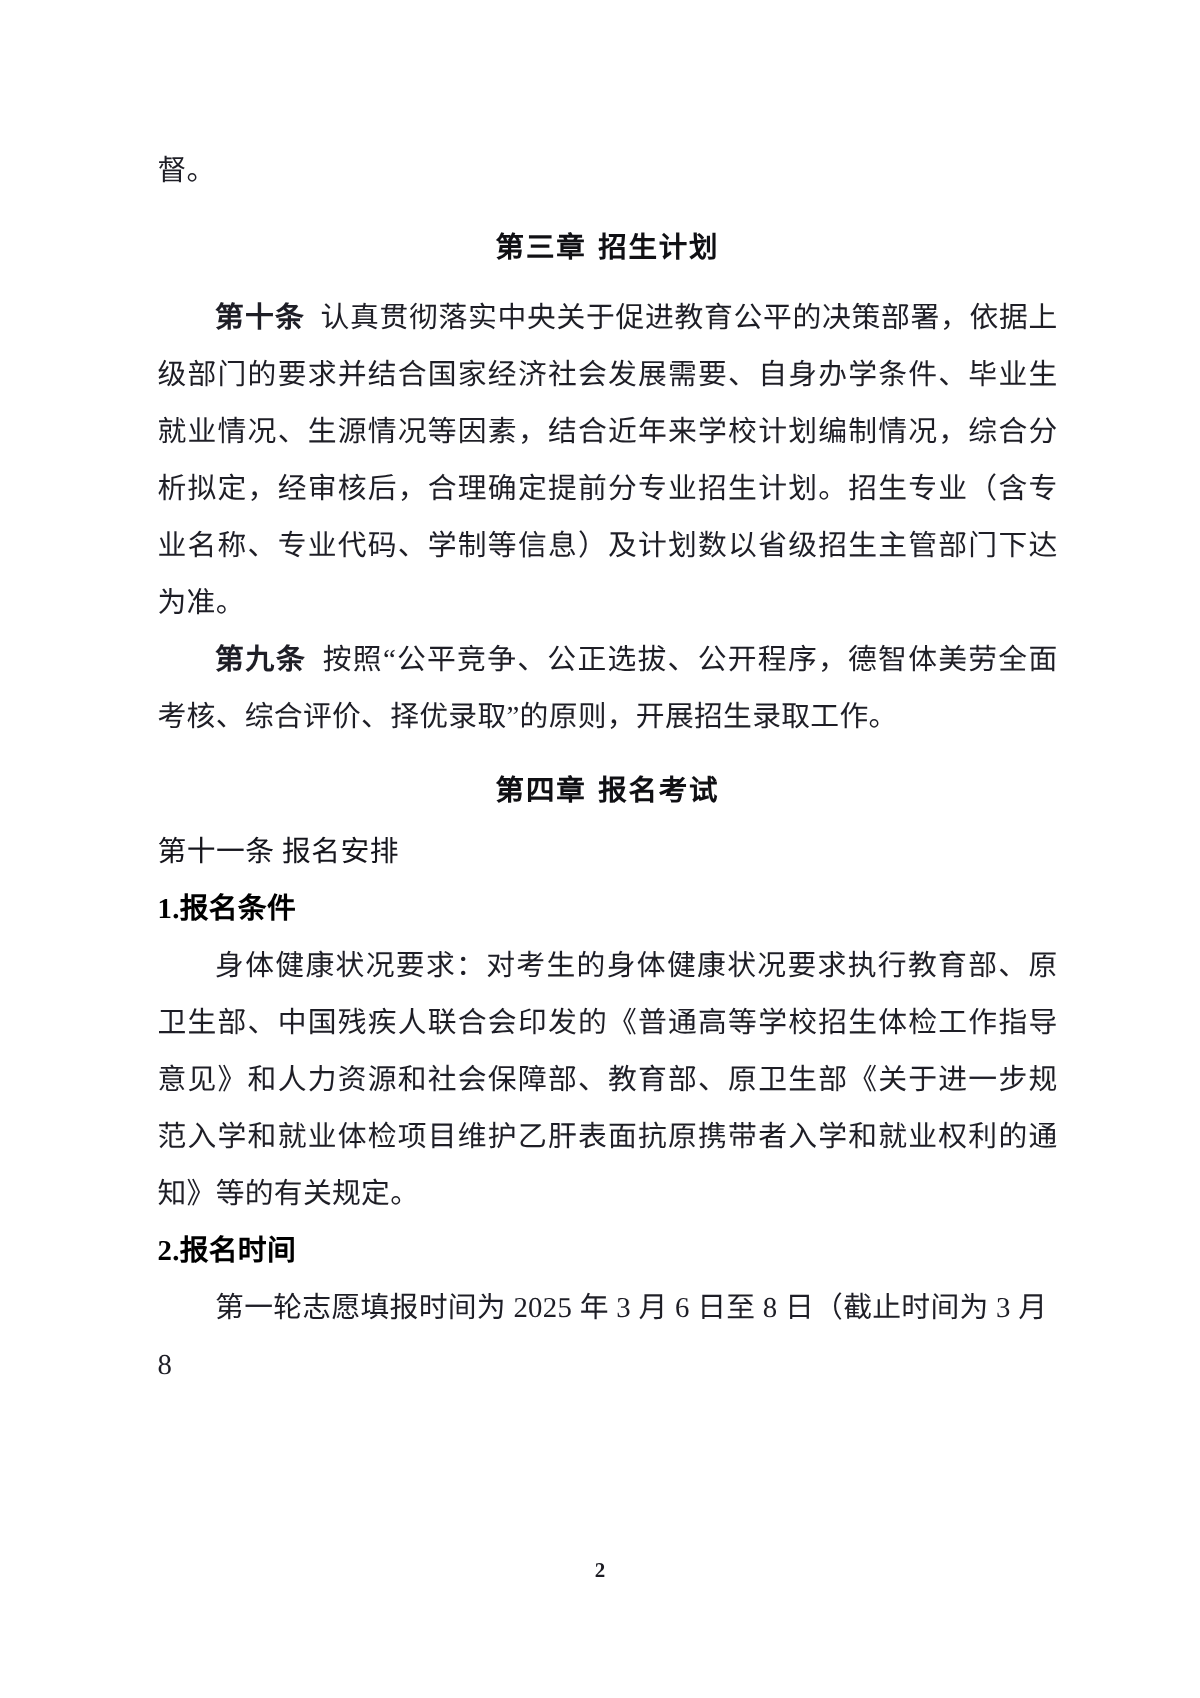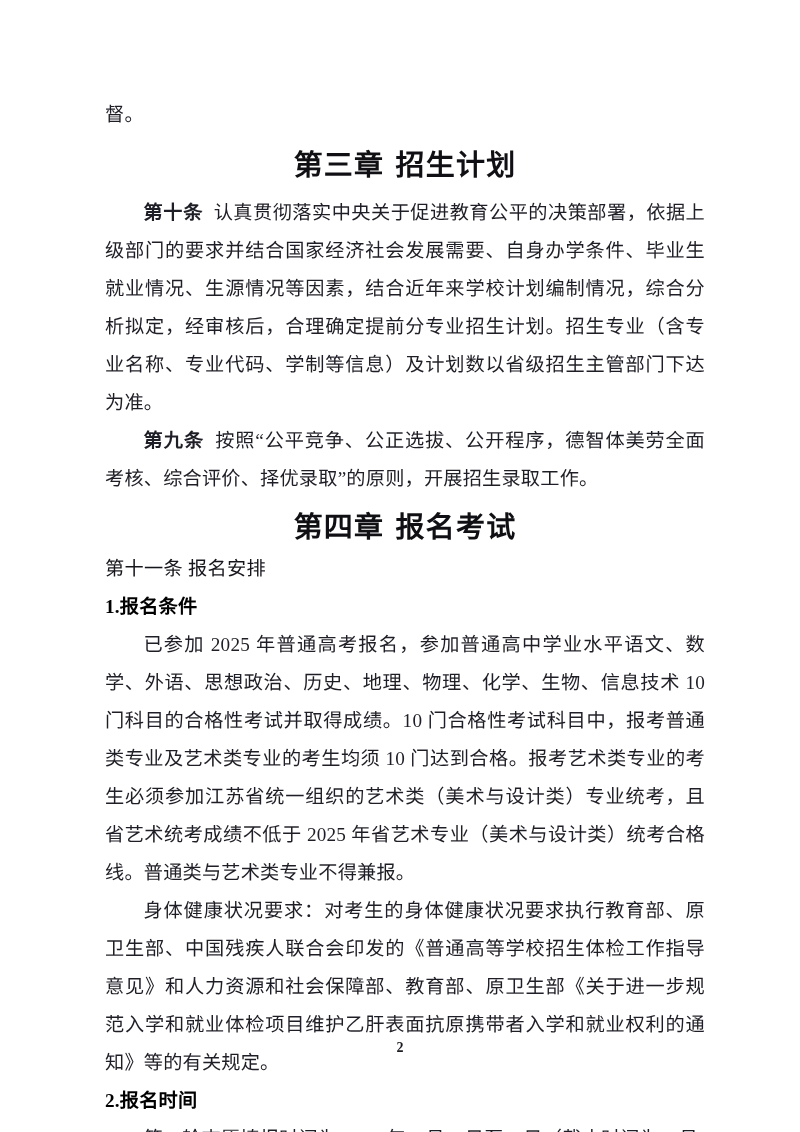--- a/index.html
+++ b/index.html
@@ -48,21 +48,21 @@
   .para.noindent {
     text-indent: 0;
   }
   .para.tail {
     text-align: left;
   }
 
   .chapter-heading {
     font-family: "DejaVu Sans", "Liberation Sans", sans-serif;
     font-weight: 700;
-    font-size: 29px;
+    font-size: 19px;
     line-height: 38px;
     text-align: center;
     margin: 0;
     letter-spacing: 1.2px;
     color: #101014;
   }
 
   .sub-heading {
     font-size: 19.2px;
     line-height: 38px;
@@ -134,21 +134,20 @@
     <div class="gap-chapter-top2"></div>
 
     <h2 class="chapter-heading">第四章 报名考试</h2>
 
     <div class="gap-chapter-bot2"></div>
 
     <h3 class="sub-heading">第十一条 报名安排</h3>
 
     <h4 class="item-heading">1.报名条件</h4>
 
-    <p class="para">已参加 2025 年普通高考报名，参加普通高中学业水平语文、数学、外语、思想政治、历史、地理、物理、化学、生物、信息技术 10 门科目的合格性考试并取得成绩。10 门合格性考试科目中，报考普通类专业及艺术类专业的考生均须 10 门达到合格。报考艺术类专业的考生必须参加江苏省统一组织的艺术类（美术与设计类）专业统考，且省艺术统考成绩不低于 2025 年省艺术专业（美术与设计类）统考合格线。普通类与艺术类专业不得兼报。</p>
 
     <p class="para">身体健康状况要求：对考生的身体健康状况要求执行教育部、原卫生部、中国残疾人联合会印发的《普通高等学校招生体检工作指导意见》和人力资源和社会保障部、教育部、原卫生部《关于进一步规范入学和就业体检项目维护乙肝表面抗原携带者入学和就业权利的通知》等的有关规定。</p>
 
     <h4 class="item-heading">2.报名时间</h4>
 
     <p class="para tail">第一轮志愿填报时间为 2025 年 3 月 6 日至 8 日（截止时间为 3 月 8</p>
 
   </div>
 
   <div class="page-number">2</div>

